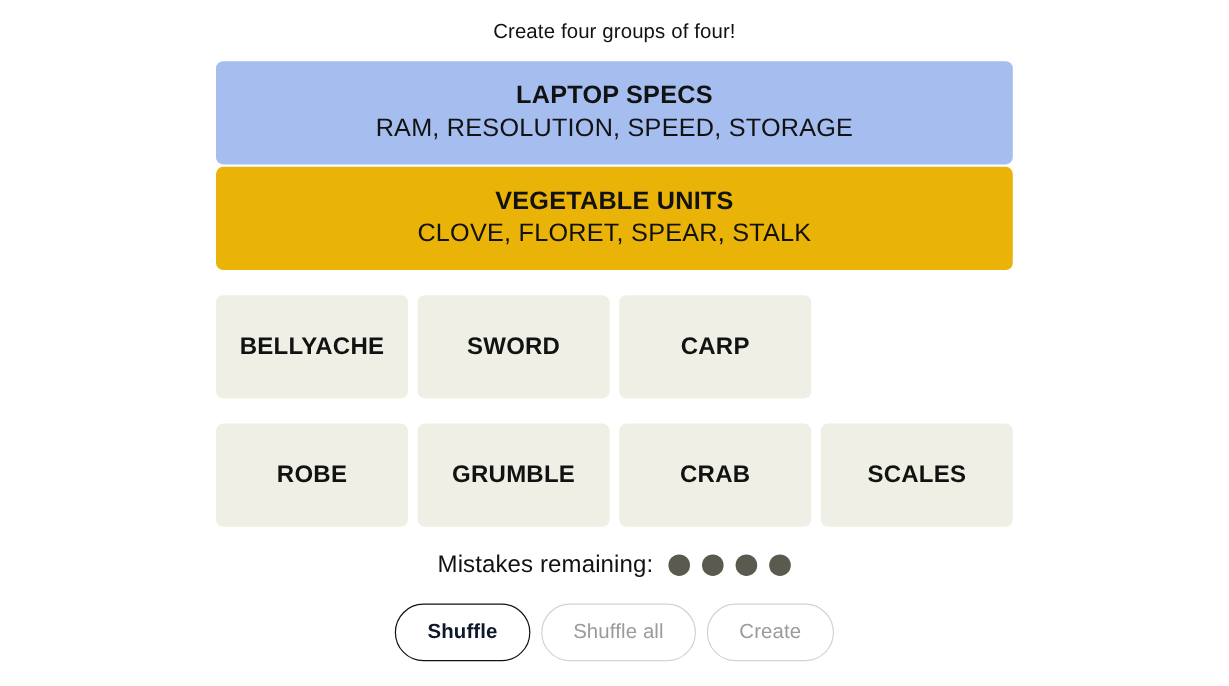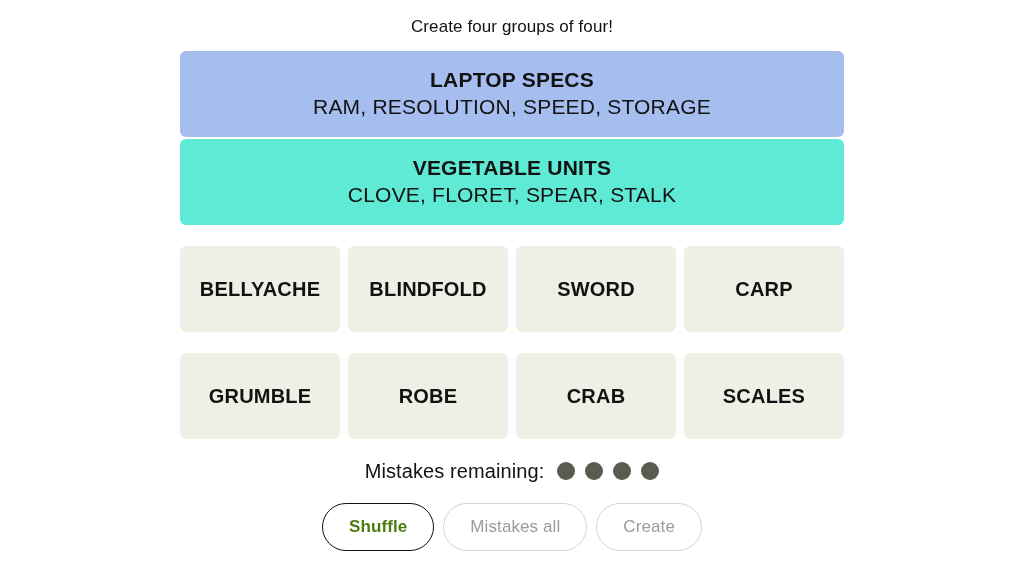--- a/index.html
+++ b/index.html
@@ -153,21 +153,21 @@
     padding: 0 26px;
     cursor: pointer;
     white-space: nowrap;
     display: flex;
     align-items: center;
     justify-content: center;
   }
 
   .btn-enabled {
     border: 1.6px solid #121212;
-    color: #4d7c0f;
+    color: #0f172a;
   }
 
   .btn-disabled {
     border: 1.2px solid #d3d3d3;
     color: #9b9b9b;
     font-weight: 400;
     cursor: default;
   }
 </style>
 </head>
@@ -177,50 +177,49 @@
 
   <div class="tagline">Create four groups of four!</div>
 
   <div class="board">
 
     <div class="solved-band" id="solved-0" style="background: rgb(166, 189, 240);">
       <div class="solved-title">LAPTOP SPECS</div>
       <div class="solved-members">RAM, RESOLUTION, SPEED, STORAGE</div>
     </div>
 
-    <div class="solved-band" id="solved-1" style="background: #5eead4;">
+    <div class="solved-band" id="solved-1" style="background: #eab308;">
       <div class="solved-title">VEGETABLE UNITS</div>
       <div class="solved-members">CLOVE, FLORET, SPEAR, STALK</div>
     </div>
 
     <div class="grid-row">
       <button class="tile">BELLYACHE</button>
-      <button class="tile">BLINDFOLD</button>
       <button class="tile">SWORD</button>
       <button class="tile">CARP</button>
     </div>
 
     <div class="grid-row">
+      <button class="tile">ROBE</button>
       <button class="tile">GRUMBLE</button>
-      <button class="tile">ROBE</button>
       <button class="tile">CRAB</button>
       <button class="tile">SCALES</button>
     </div>
 
   </div>
 
   <div class="mistakes">
     <span class="mistakes-label">Mistakes remaining:</span>
     <span class="dots" id="mistake-dots">
         <span class="dot" style="background: rgb(90, 90, 78);"></span>
         <span class="dot" style="background: rgb(90, 90, 78);"></span>
         <span class="dot" style="background: rgb(90, 90, 78);"></span>
         <span class="dot" style="background: rgb(90, 90, 78);"></span>
       </span>
   </div>
 
   <div class="buttons">
     <button class="btn btn-enabled">Shuffle</button>
-    <button class="btn btn-disabled">Mistakes all</button>
+    <button class="btn btn-disabled">Shuffle all</button>
     <button class="btn btn-disabled">Create</button>
   </div>
 
 </div>
 
 </body></html>

